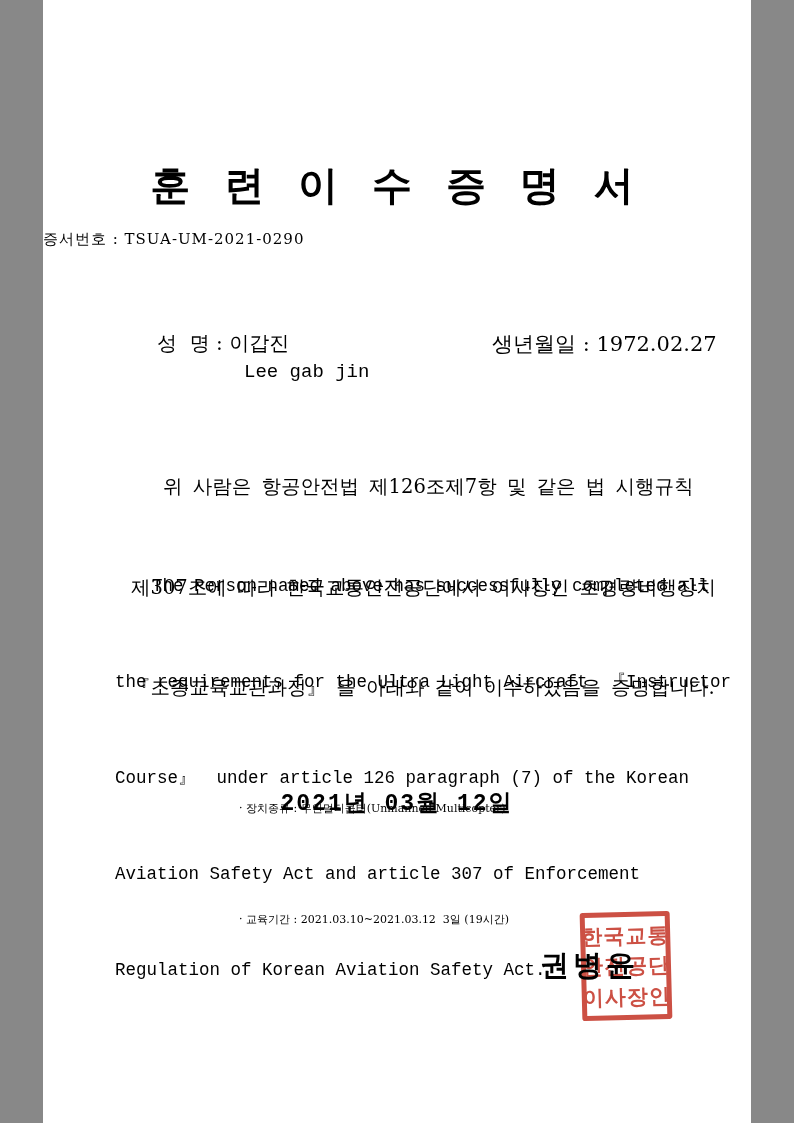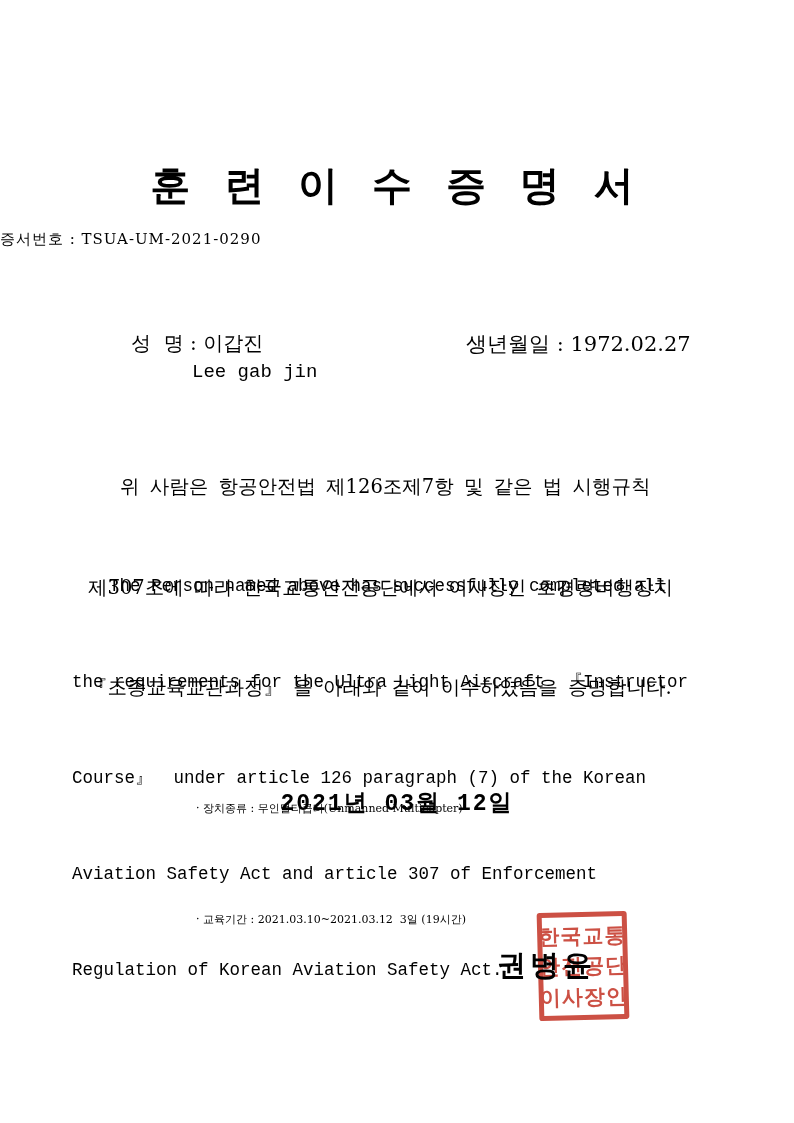--- a/index.html
+++ b/index.html
@@ -1,19 +1,19 @@
 <!DOCTYPE html>
 <html><head>
 <meta charset="utf-8">
 <style>
   * { margin: 0; padding: 0; box-sizing: border-box; }
   html, body { background: #888; }
   .page {
     position: relative;
-    width: 794px;
+    width: 708px;
     height: 1123px;
     margin: 0 auto;
     background: #ffffff;
     overflow: hidden;
     color: #000;
   }
   .ko {
     font-family: "DejaVu Serif", "Liberation Serif", serif;
   }
   .mono {
@@ -36,40 +36,40 @@
     left: 0;
     right: 0;
     text-align: left;
     font-size: 15px;
     letter-spacing: 1px;
     white-space: pre;
   }
   .name-row {
     position: absolute;
     top: 330px;
-    left: 17px;
+    left: 0;
     right: 0;
     height: 28px;
   }
   .name-line {
     position: absolute;
     left: 114px;
     font-size: 20px;
     white-space: pre;
   }
   .birth-line {
     position: absolute;
     left: 449px;
     font-size: 21px;
     white-space: pre;
   }
   .name-en {
     position: absolute;
     top: 361px;
-    left: 192px;
+    left: 201px;
     font-size: 19px;
     white-space: pre;
   }
   .body-ko {
     position: absolute;
     top: 403px;
     left: 88px;
     right: 70px;
     font-size: 19.5px;
     line-height: 33.5px;

